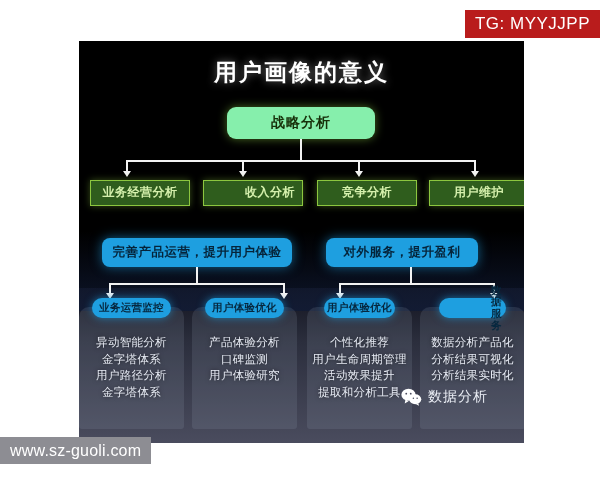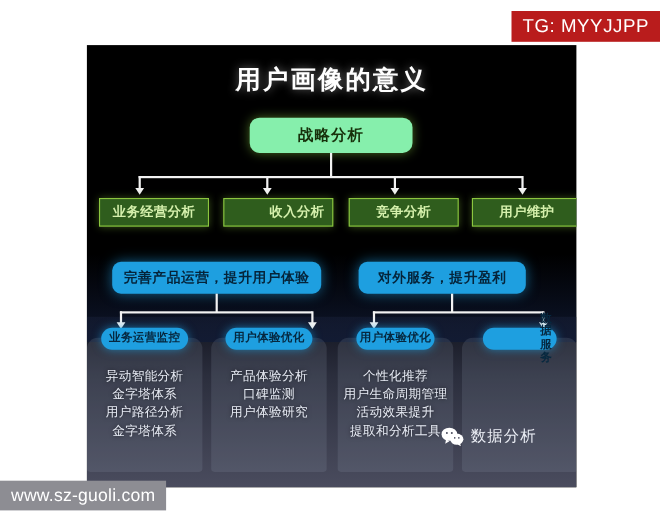--- a/index.html
+++ b/index.html
@@ -164,20 +164,25 @@
   <div class="panel-list" style="left:113px;top:293px;width:105px;">
     <div>产品体验分析</div>
     <div>口碑监测</div>
     <div>用户体验研究</div>
   </div>
   <div class="panel-list" style="left:226px;top:293px;width:109px;">
     <div>个性化推荐</div>
     <div>用户生命周期管理</div>
     <div>活动效果提升</div>
     <div>提取和分析工具</div>
+  </div>
+  <div class="panel-list" style="left:339px;top:293px;width:109px;">
+    <div>数据分析产品化</div>
+    <div>分析结果可视化</div>
+    <div>分析结果实时化</div>
   </div>
 
   <div id="wechat">
     <span class="logo">
       <svg viewBox="0 0 28 24" width="21" height="18">
         <ellipse cx="10" cy="9" rx="9.5" ry="8" fill="#ffffff"></ellipse>
         <polygon points="6,15 5,20.5 10,17.5" fill="#ffffff"></polygon>
         <ellipse cx="19" cy="15" rx="8" ry="6.8" fill="#ffffff"></ellipse>
         <polygon points="23,20 24,23.5 20,21.5" fill="#ffffff"></polygon>
         <circle cx="7" cy="7.5" r="1.2" fill="#4a4c5e"></circle>

